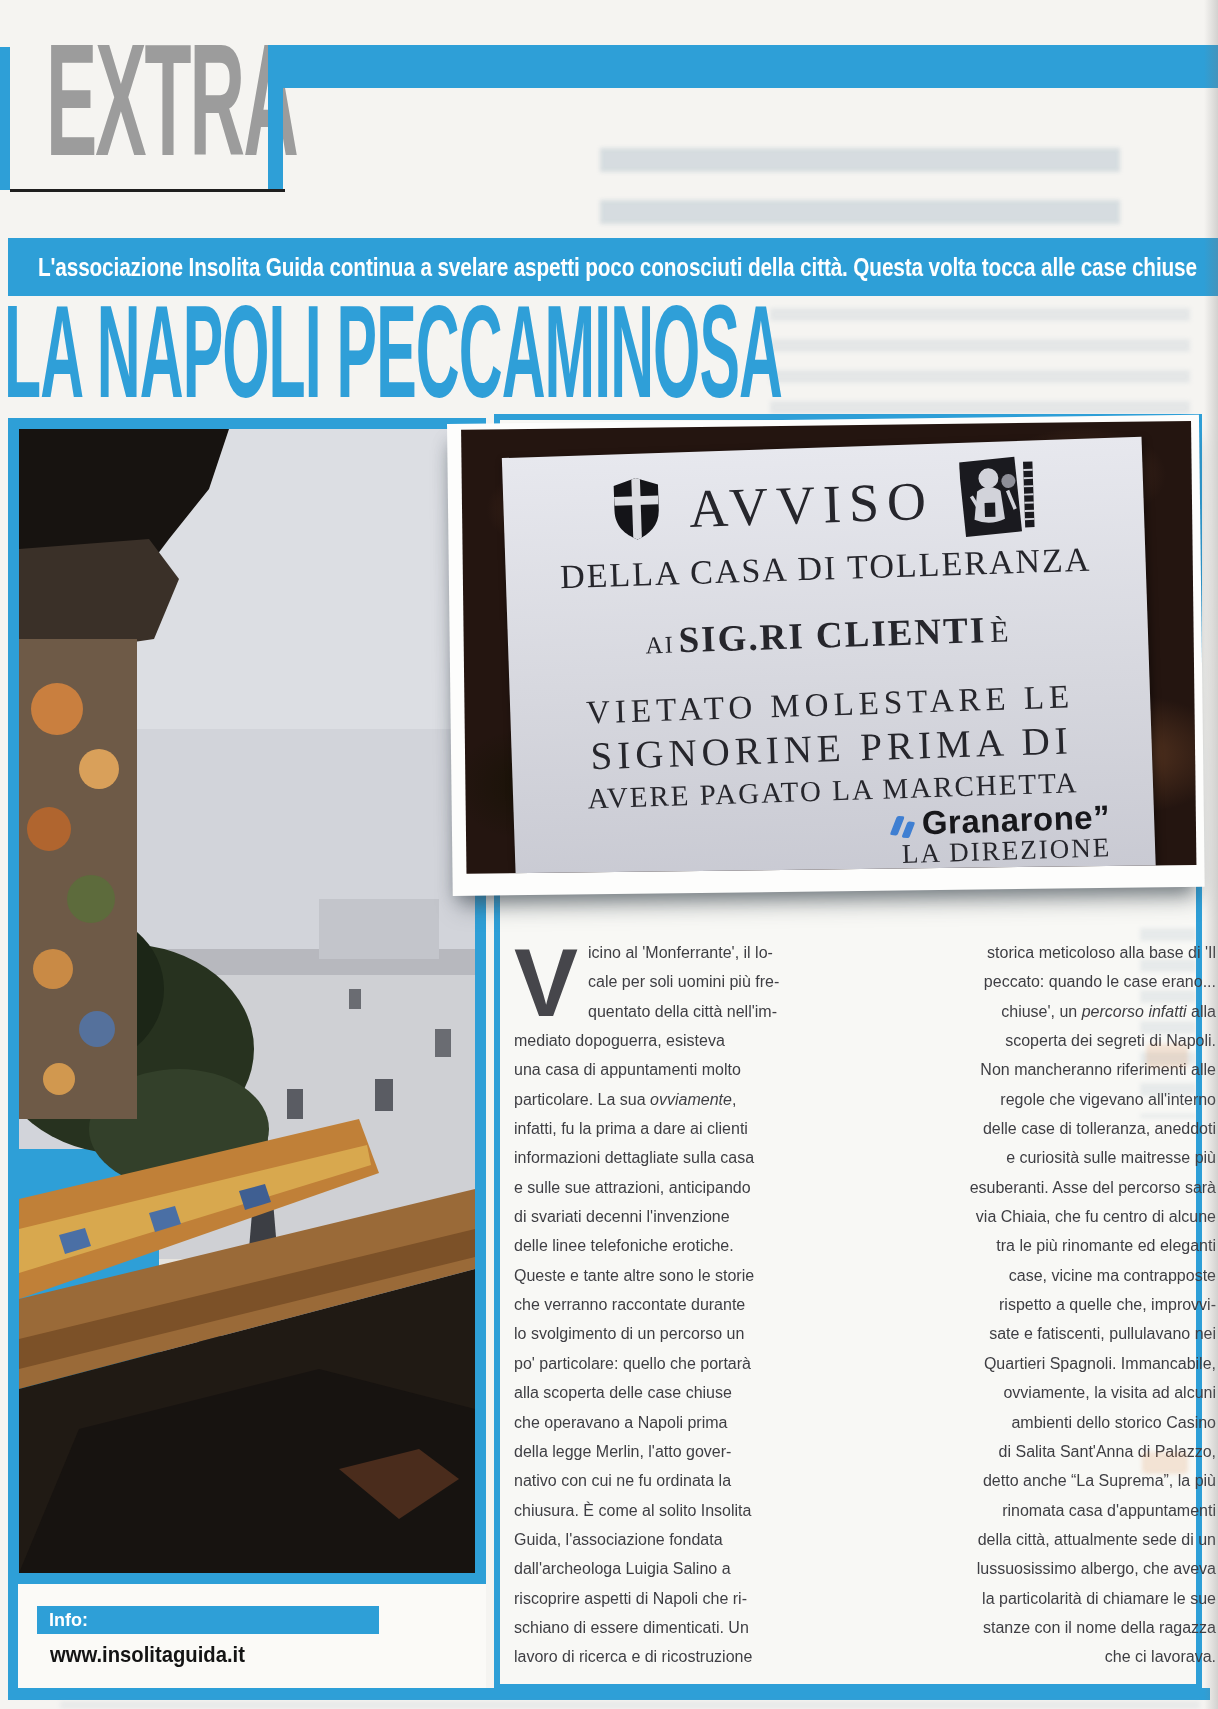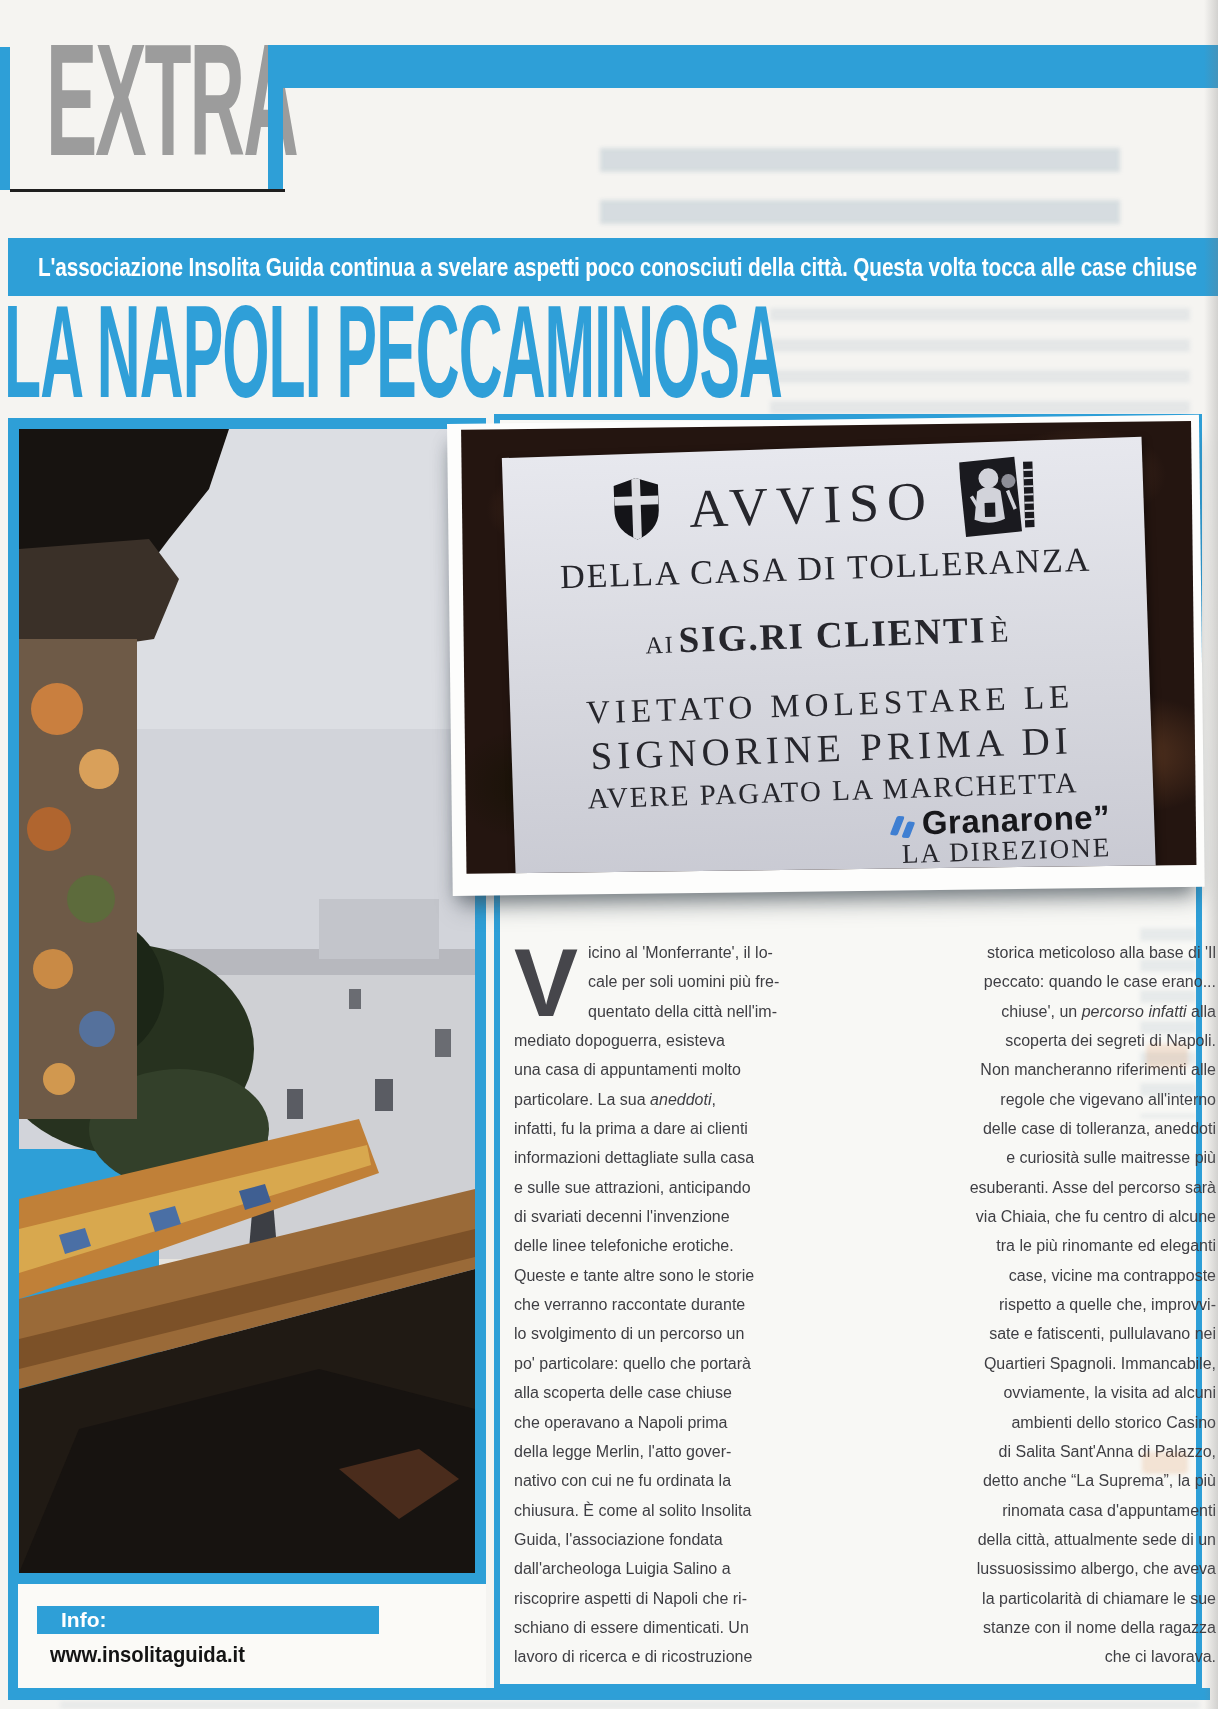--- a/index.html
+++ b/index.html
@@ -66,21 +66,21 @@
   .psig .name{font-family:"Liberation Sans",sans-serif;font-weight:800;font-size:33px;color:#17171b;letter-spacing:.5px;}
   .qmark{display:inline-block;width:8px;height:19px;background:#3f7fd2;border-radius:2px;
           transform:skewX(-18deg) rotate(6deg);margin-right:3px;}
   .qmark.q2{margin-right:10px;height:16px;position:relative;top:3px;}
   .psig .signoff{font-size:27px;letter-spacing:2px;margin-top:-4px;}
 
   
   .info-panel{position:absolute;left:8px;top:1584px;width:478px;height:104px;background:#fbfaf7;
           box-sizing:border-box;border-left:10px solid #2e9fd7;}
   .info-bar{position:absolute;left:19px;top:22px;width:342px;height:28px;background:#2e9fd7;display:flex;align-items:center;}
-  .info-bar span{color:#fff;font-size:21px;font-weight:700;margin-left:24px;}
+  .info-bar span{color:#fff;font-size:18px;font-weight:700;margin-left:12px;}
   .info-url{position:absolute;left:32px;top:58px;font-size:22px;font-weight:700;color:#141414;
           transform:scaleX(.92);transform-origin:left top;}
   .bottom-rule{position:absolute;left:8px;top:1688px;width:1202px;height:12px;background:#2e9fd7;}
 
   
   .ghost{position:absolute;filter:blur(2px);opacity:.55;pointer-events:none;
           background:repeating-linear-gradient(180deg,rgba(145,165,182,.30) 0 13px,rgba(0,0,0,0) 13px 31px);}
   .ghost.bold{background:repeating-linear-gradient(180deg,rgba(120,150,172,.45) 0 24px,rgba(0,0,0,0) 24px 52px);}
   .ghost.blob{background:rgba(214,120,45,.30);border-radius:4px;}
   .edge-shade{position:absolute;right:0;top:0;width:14px;height:100%;
@@ -157,21 +157,21 @@
   </div>
 
   <div class="textbox">
     <div class="colwrap c1">
       <span class="dropcap">V</span>
       <div class="coltext">icino al 'Monferrante', il lo-
 cale per soli uomini più fre-
 quentato della città nell'im-
 mediato dopoguerra, esisteva
 una casa di appuntamenti molto
-particolare. La sua <em>aneddoti</em>,
+particolare. La sua <em>ovviamente</em>,
 infatti, fu la prima a dare ai clienti
 informazioni dettagliate sulla casa
 e sulle sue attrazioni, anticipando
 di svariati decenni l'invenzione
 delle linee telefoniche erotiche.
 Queste e tante altre sono le storie
 che verranno raccontate durante
 lo svolgimento di un percorso un
 po' particolare: quello che portarà
 alla scoperta delle case chiuse

